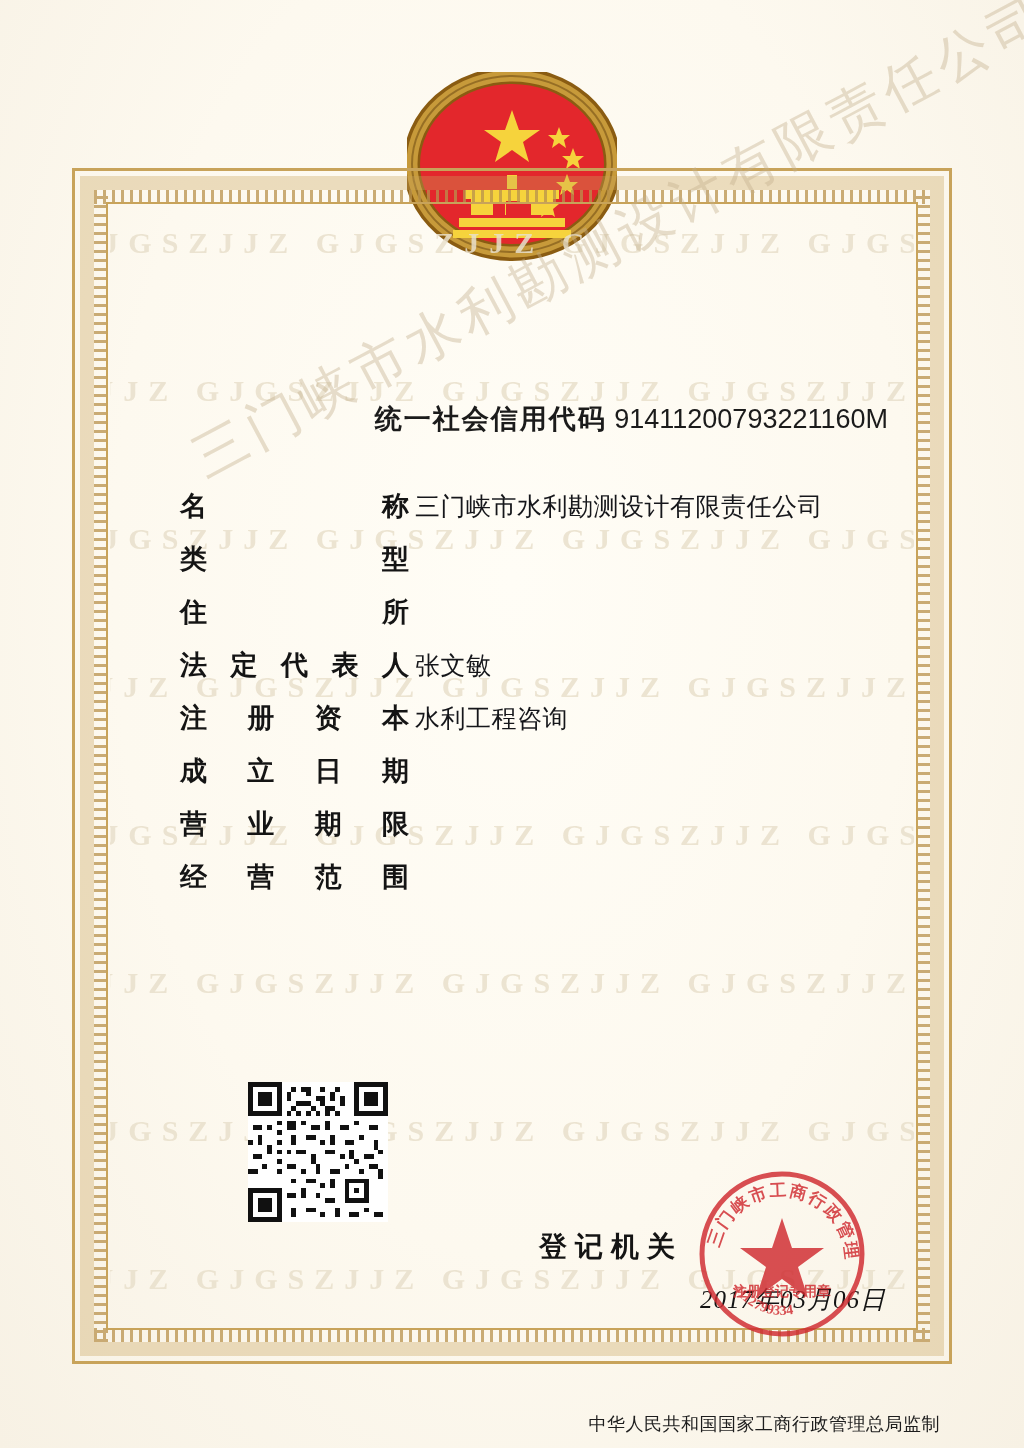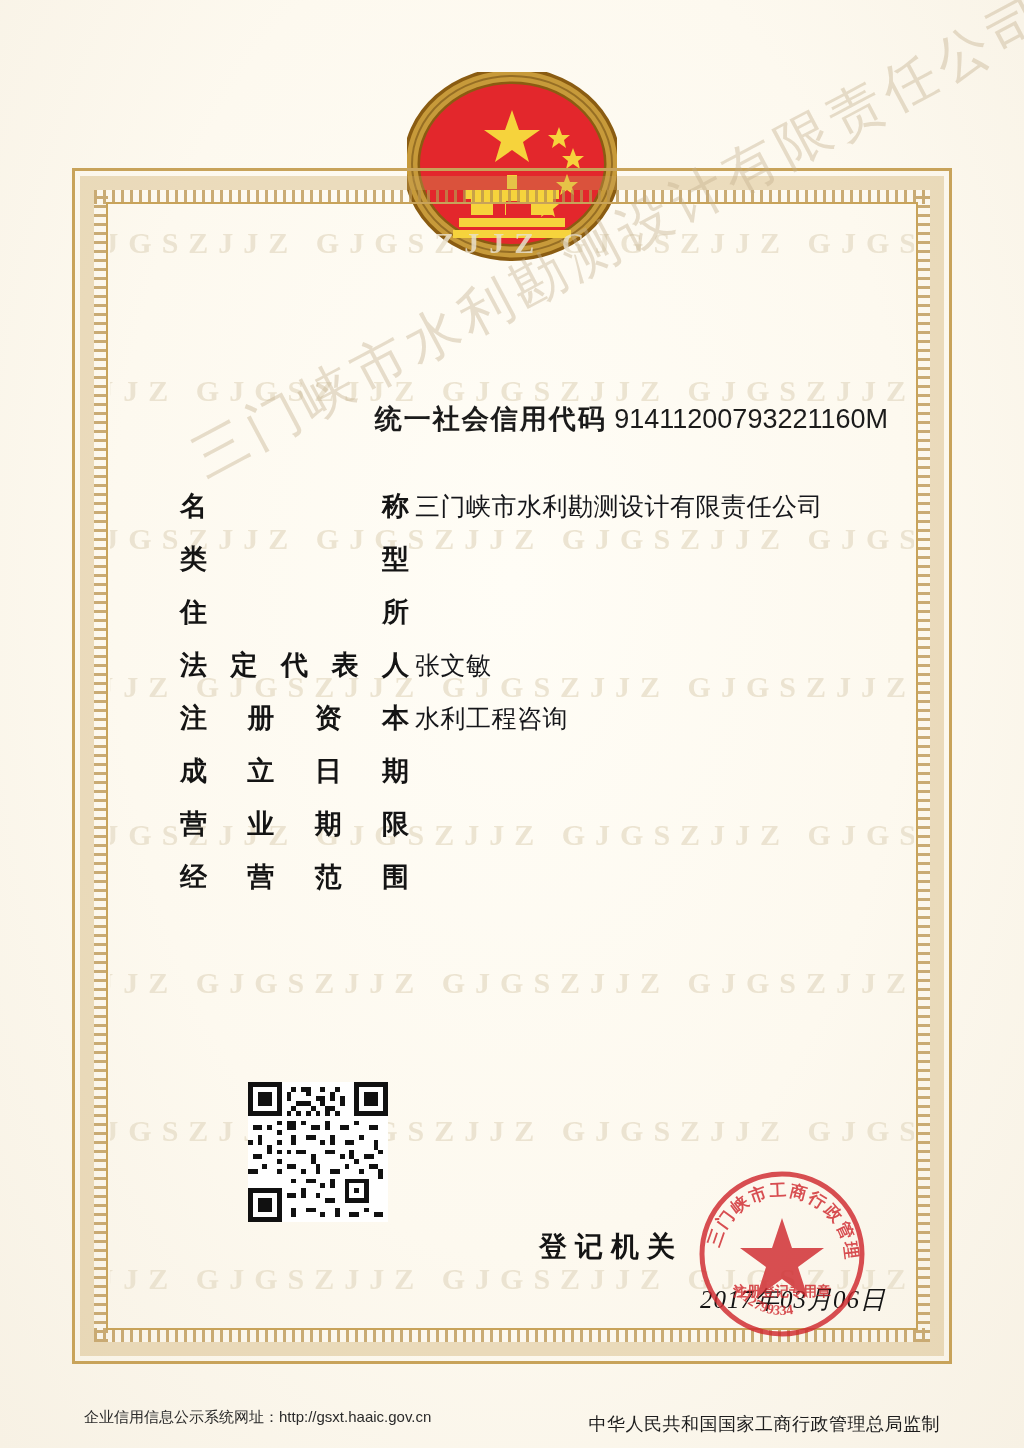--- a/index.html
+++ b/index.html
@@ -499,16 +499,15 @@
         </text>
         <path id="sealArcBottom" d="M 30,104 A 58,58 0 0 0 142,104" fill="none"></path>
         <text font-family="'Liberation Serif', serif" font-size="14" fill="#d0292f" font-weight="bold">
           <textPath href="#sealArcBottom" startOffset="12%">4112799334</textPath>
         </text>
         <text x="86" y="128" text-anchor="middle" font-family="'Liberation Serif', serif" font-size="14" fill="#d0292f" font-weight="bold">注册登记专用章</text>
       </g>
     </svg>
   </div>
 
-  <div class="footer-left">企业信用信息公示系统网址：http://gsxt.haaic.gov.cn</div>
   <div class="footer-right">中华人民共和国国家工商行政管理总局监制</div>
 
 </div>
 
 </body></html>

